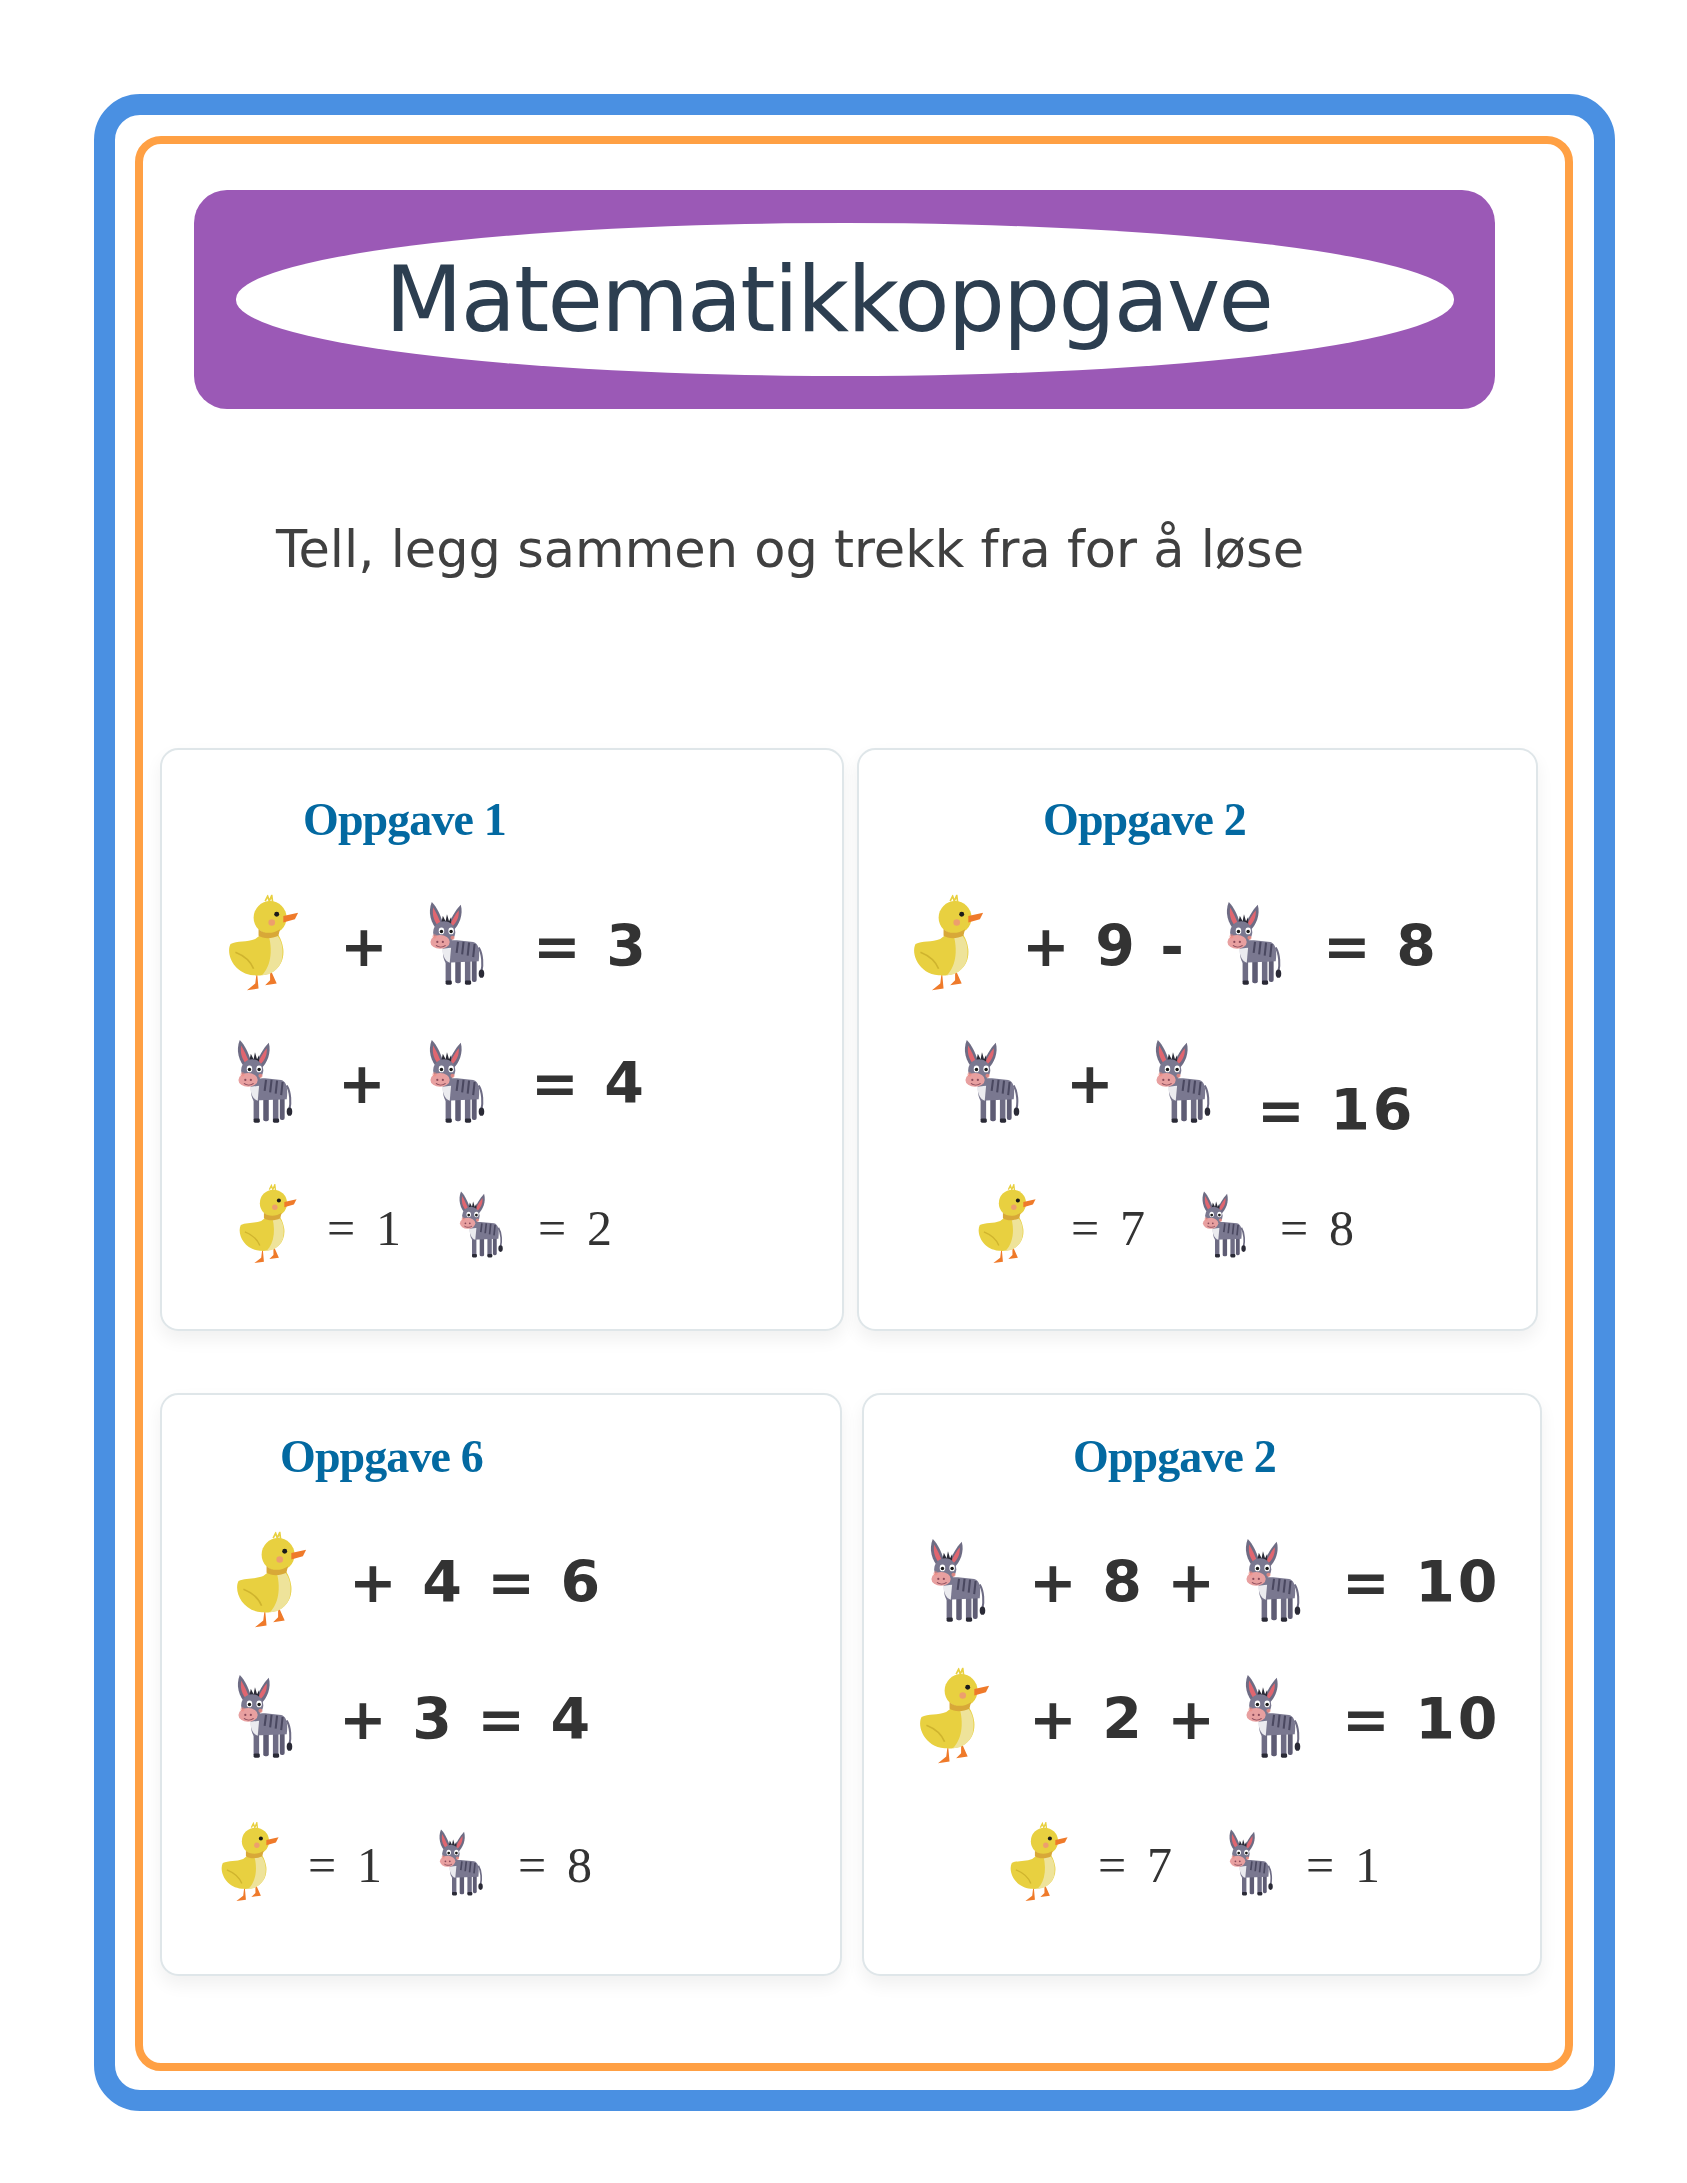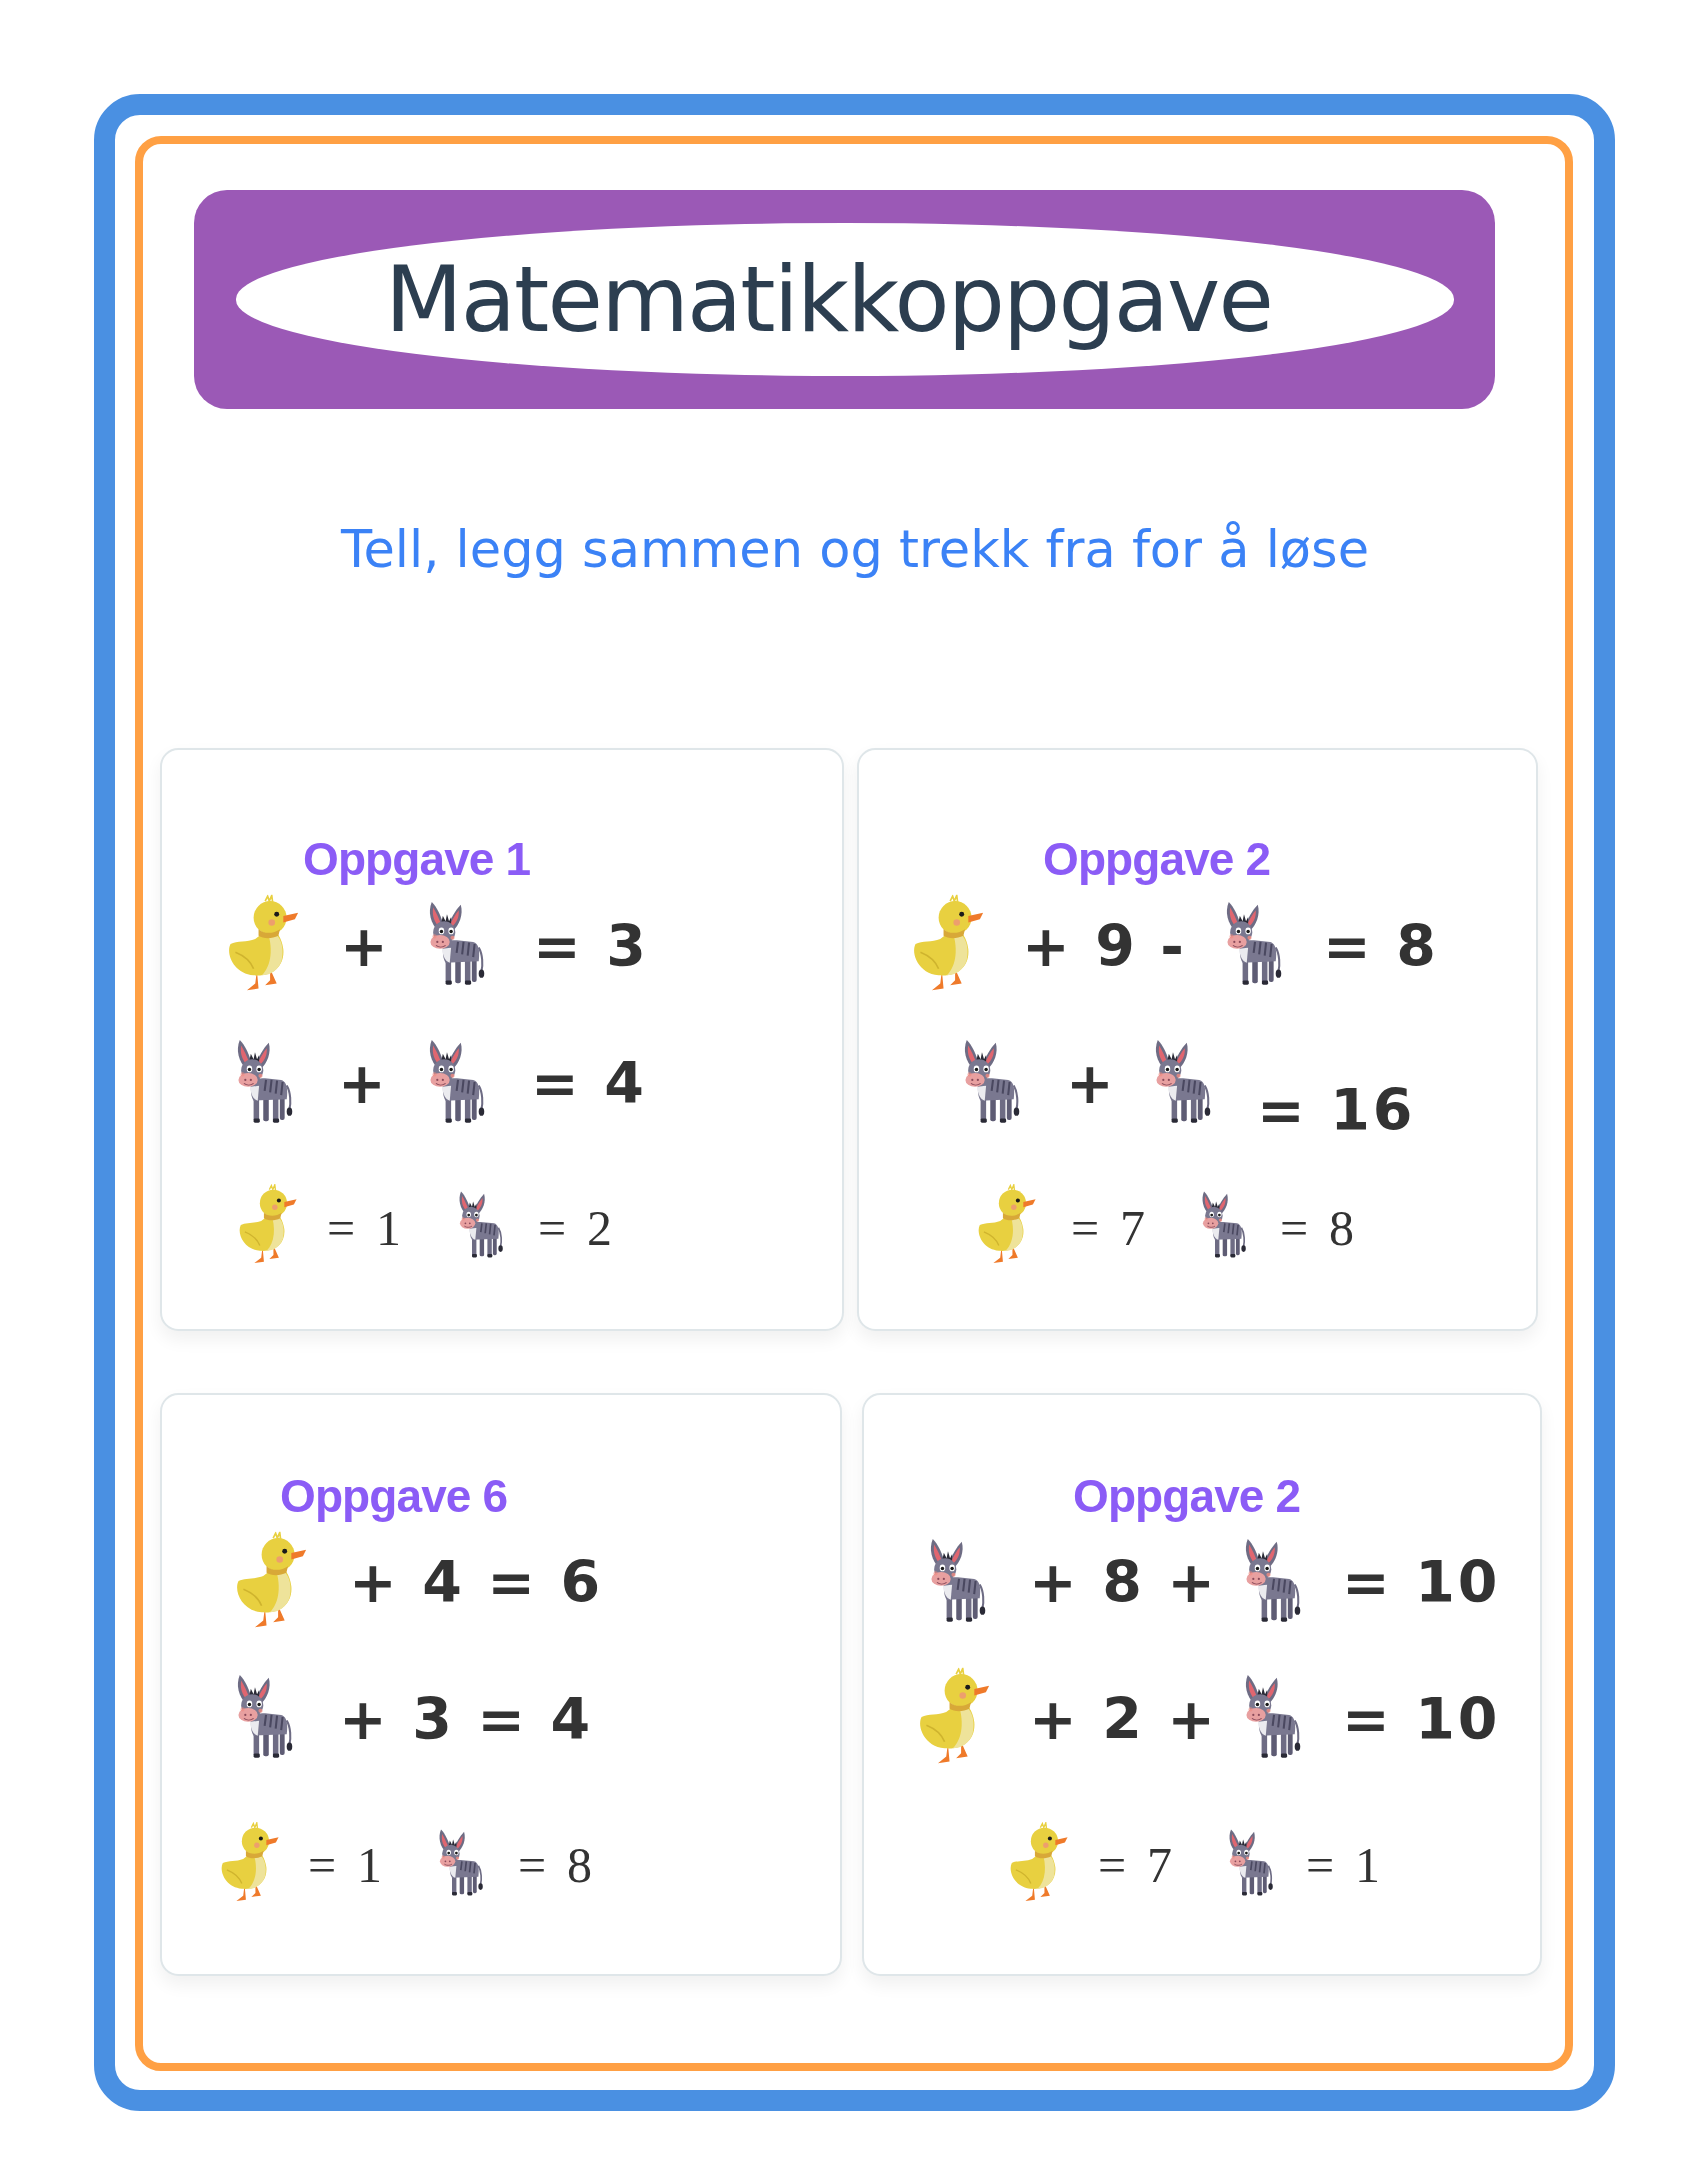--- a/index.html
+++ b/index.html
@@ -3,23 +3,23 @@
 <meta charset="utf-8">
 <style>
   html, body { margin: 0; padding: 0; background: #ffffff; }
   body { width: 1687px; height: 2183px; position: relative; overflow: hidden; font-family: "DejaVu Sans", sans-serif; }
   .abs { position: absolute; }
   .frame-blue { left: 94px; top: 94px; width: 1521px; height: 2017px; box-sizing: border-box; border: 21.6px solid #4a90e2; border-radius: 46px; }
   .frame-orange { left: 135px; top: 136px; width: 1438px; height: 1935px; box-sizing: border-box; border: 8.3px solid #ffa044; border-radius: 26px; }
   .header-box { left: 194px; top: 190px; width: 1301px; height: 219px; background: #9b59b6; border-radius: 33px; }
   .header-pill { left: 236px; top: 223px; width: 1218px; height: 153px; background: #ffffff; border-radius: 609px / 76px; display: flex; align-items: center; justify-content: center; }
   .page-title { font-family: "DejaVu Sans", sans-serif; font-weight: normal; font-size: 90px; color: #2c3e50; letter-spacing: -1.8px; line-height: 1; margin-left: -33px; }
-  .subtitle { left: 276px; top: 514px; width: 1158px; text-align: center; font-family: "DejaVu Sans", sans-serif; font-size: 51px; line-height: 72px; color: #3b82f6; letter-spacing: 0px; }
+  .subtitle { left: 276px; top: 514px; width: 1158px; font-family: "DejaVu Sans", sans-serif; font-size: 51px; line-height: 72px; color: #404040; letter-spacing: 0px; }
   .card { box-sizing: border-box; background: #ffffff; border: 2.3px solid #dfe6e9; border-radius: 18.4px; box-shadow: 0 8.3px 16.5px rgba(0,0,0,0.06); }
-  .card-title { font-family: Liberation Sans, sans-serif; font-weight: bold; font-size: 46px; color: #8b5cf6; line-height: 1; white-space: nowrap; letter-spacing: -0.9px; transform: translateY(-50%); margin-top: 39px; }
+  .card-title { font-family: Liberation Serif, serif; font-weight: bold; font-size: 46px; color: #0369a1; line-height: 1; white-space: nowrap; letter-spacing: -0.9px; transform: translateY(-50%); }
   .eq { font-family: "DejaVu Sans", sans-serif; font-weight: bold; font-size: 57px; color: #333333; line-height: 1; white-space: nowrap; transform: translateY(-50%); letter-spacing: 2.8px; }
   .ans { font-family: "Liberation Serif", serif; font-size: 50px; color: #333333; line-height: 1; white-space: nowrap; transform: translateY(-50%); word-spacing: 8.3px; }
   .icon { transform: translateY(-50%); }
   .icon svg { display: block; width: 100%; height: 100%; }
 </style>
 </head>
 <body>
 
 <svg width="0" height="0" style="position:absolute">
   <defs>

